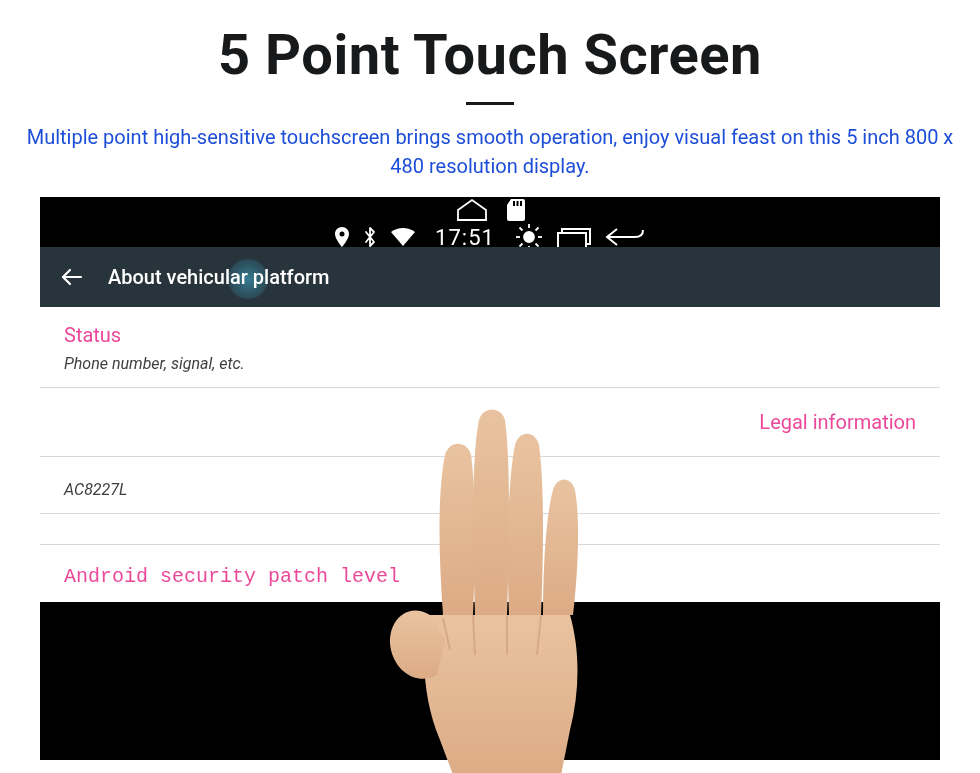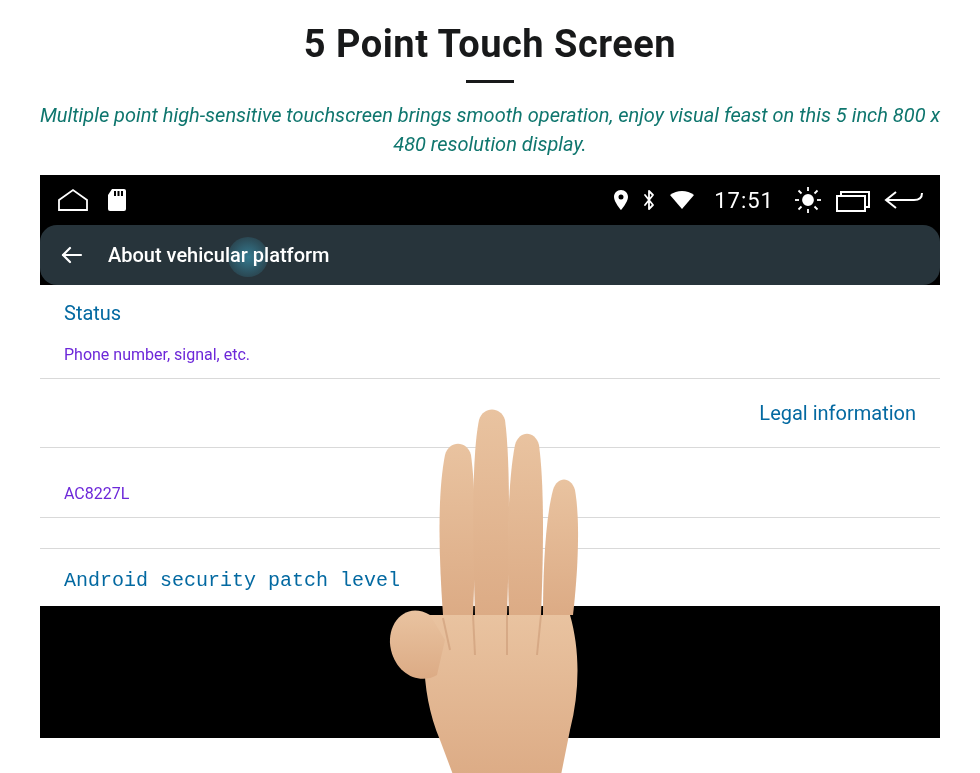--- a/index.html
+++ b/index.html
@@ -6,40 +6,39 @@
   body {
     width: 980px;
     height: 773px;
     background: #ffffff;
     font-family: -apple-system, BlinkMacSystemFont, "Segoe UI", Roboto, Arial, sans-serif;
     overflow: hidden;
     position: relative;
   }
   .hero-title {
     text-align: center;
-    font-size: 38px;
+    font-size: 56px;
     font-weight: 700;
     color: #18191a;
     padding-top: 22px;
     letter-spacing: 0.5px;
   }
   .hero-underline {
     width: 48px;
     height: 3px;
     background: #18191a;
     margin: 14px auto 18px auto;
   }
   .hero-subtitle {
     text-align: center;
     font-size: 20px;
-    color: #0f766e;
+    color: #1d4ed8;
     line-height: 1.45;
     padding: 0 22px 16px 22px;
     font-weight: 400;
-    font-style: italic;
   }
 
   
   .device {
     margin: 0 40px;
     background: #000;
     border-top-left-radius: 6px;
     border-top-right-radius: 6px;
     border-bottom: none;
     height: 563px;
@@ -47,20 +46,21 @@
 
   
   .status-bar {
     height: 50px;
     background: #000;
     display: flex;
     align-items: center;
     padding: 0 16px;
     color: #fff;
     justify-content: space-between;
+    flex-direction: column;
   }
   .status-left, .status-right {
     display: flex;
     align-items: center;
     gap: 18px;
   }
   .status-right { gap: 14px; }
   .status-icon { display:flex; align-items:center; justify-content:center; }
   .status-time {
     font-size: 22px;
@@ -71,21 +71,20 @@
 
   
   .title-bar {
     height: 60px;
     background: #27343b;
     display: flex;
     align-items: center;
     padding: 0 20px;
     gap: 24px;
     position: relative;
-    border-radius: 17px;
   }
   .title-back {
     color: #fff;
     display: flex;
     align-items: center;
   }
   .title-text {
     color: #fff;
     font-size: 20px;
     font-weight: 500;
@@ -106,28 +105,29 @@
   
   .settings-list {
     background: #fff;
   }
   .settings-row {
     padding: 16px 24px 14px 24px;
     border-bottom: 1px solid #d9d9d9;
   }
   .row-title {
     font-size: 20px;
-    color: #0369a1;
+    color: #ec4899;
     font-weight: 400;
   }
   .row-sub {
     font-size: 16px;
-    color: #6d28d9;
-    margin-top: 20px;
-    font-weight: 400;
+    color: #404040;
+    margin-top: 7px;
+    font-weight: 400;
+    font-style: italic;
   }
 
   
   .hand {
     position: absolute;
     left: 375px;
     top: 400px;
     width: 240px;
     height: 380px;
     pointer-events: none;

